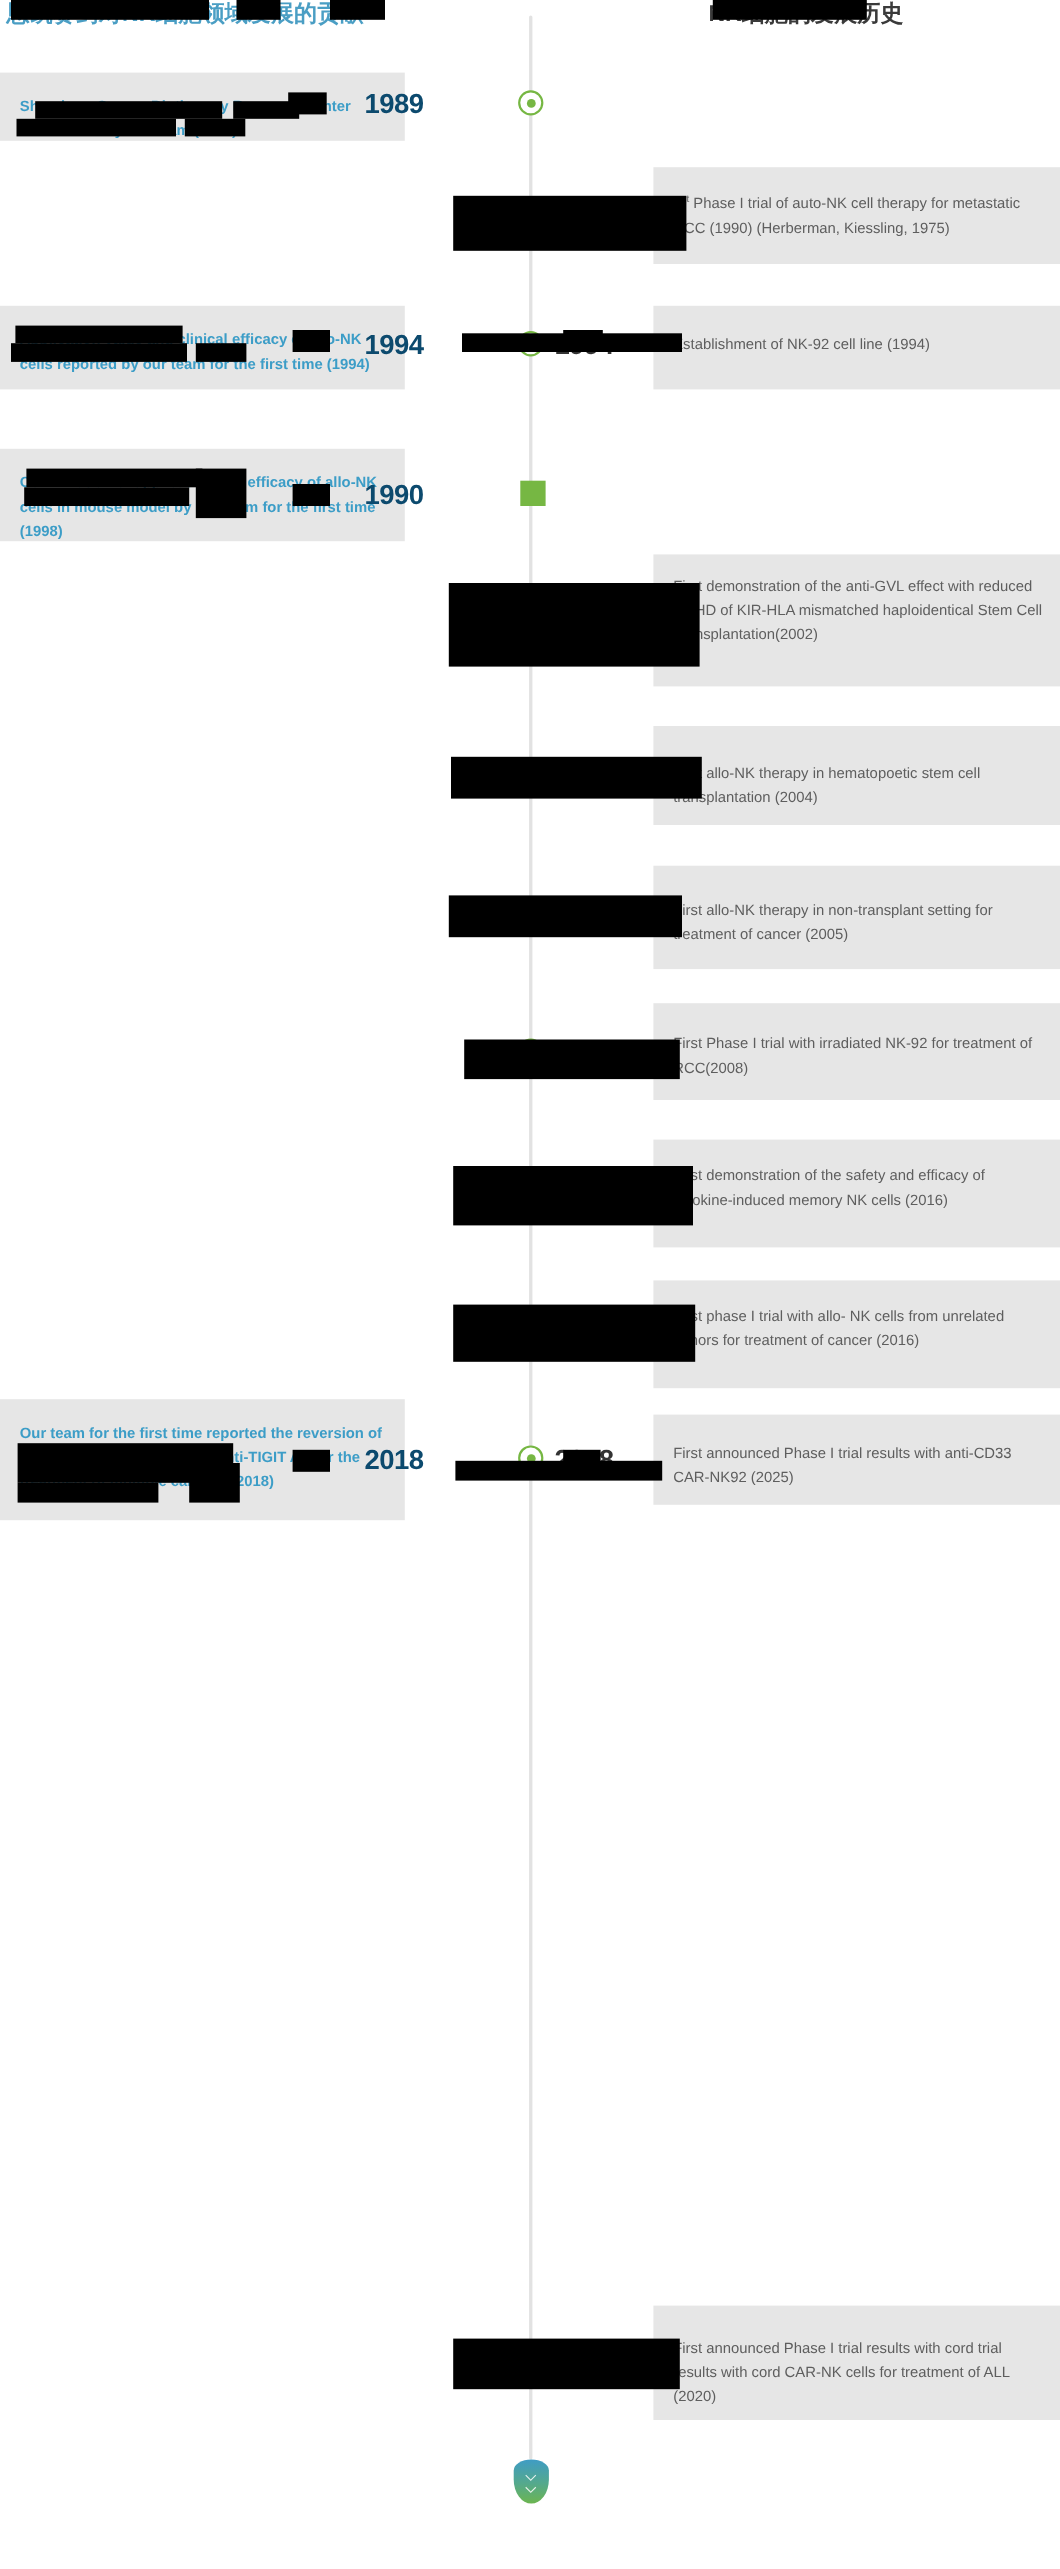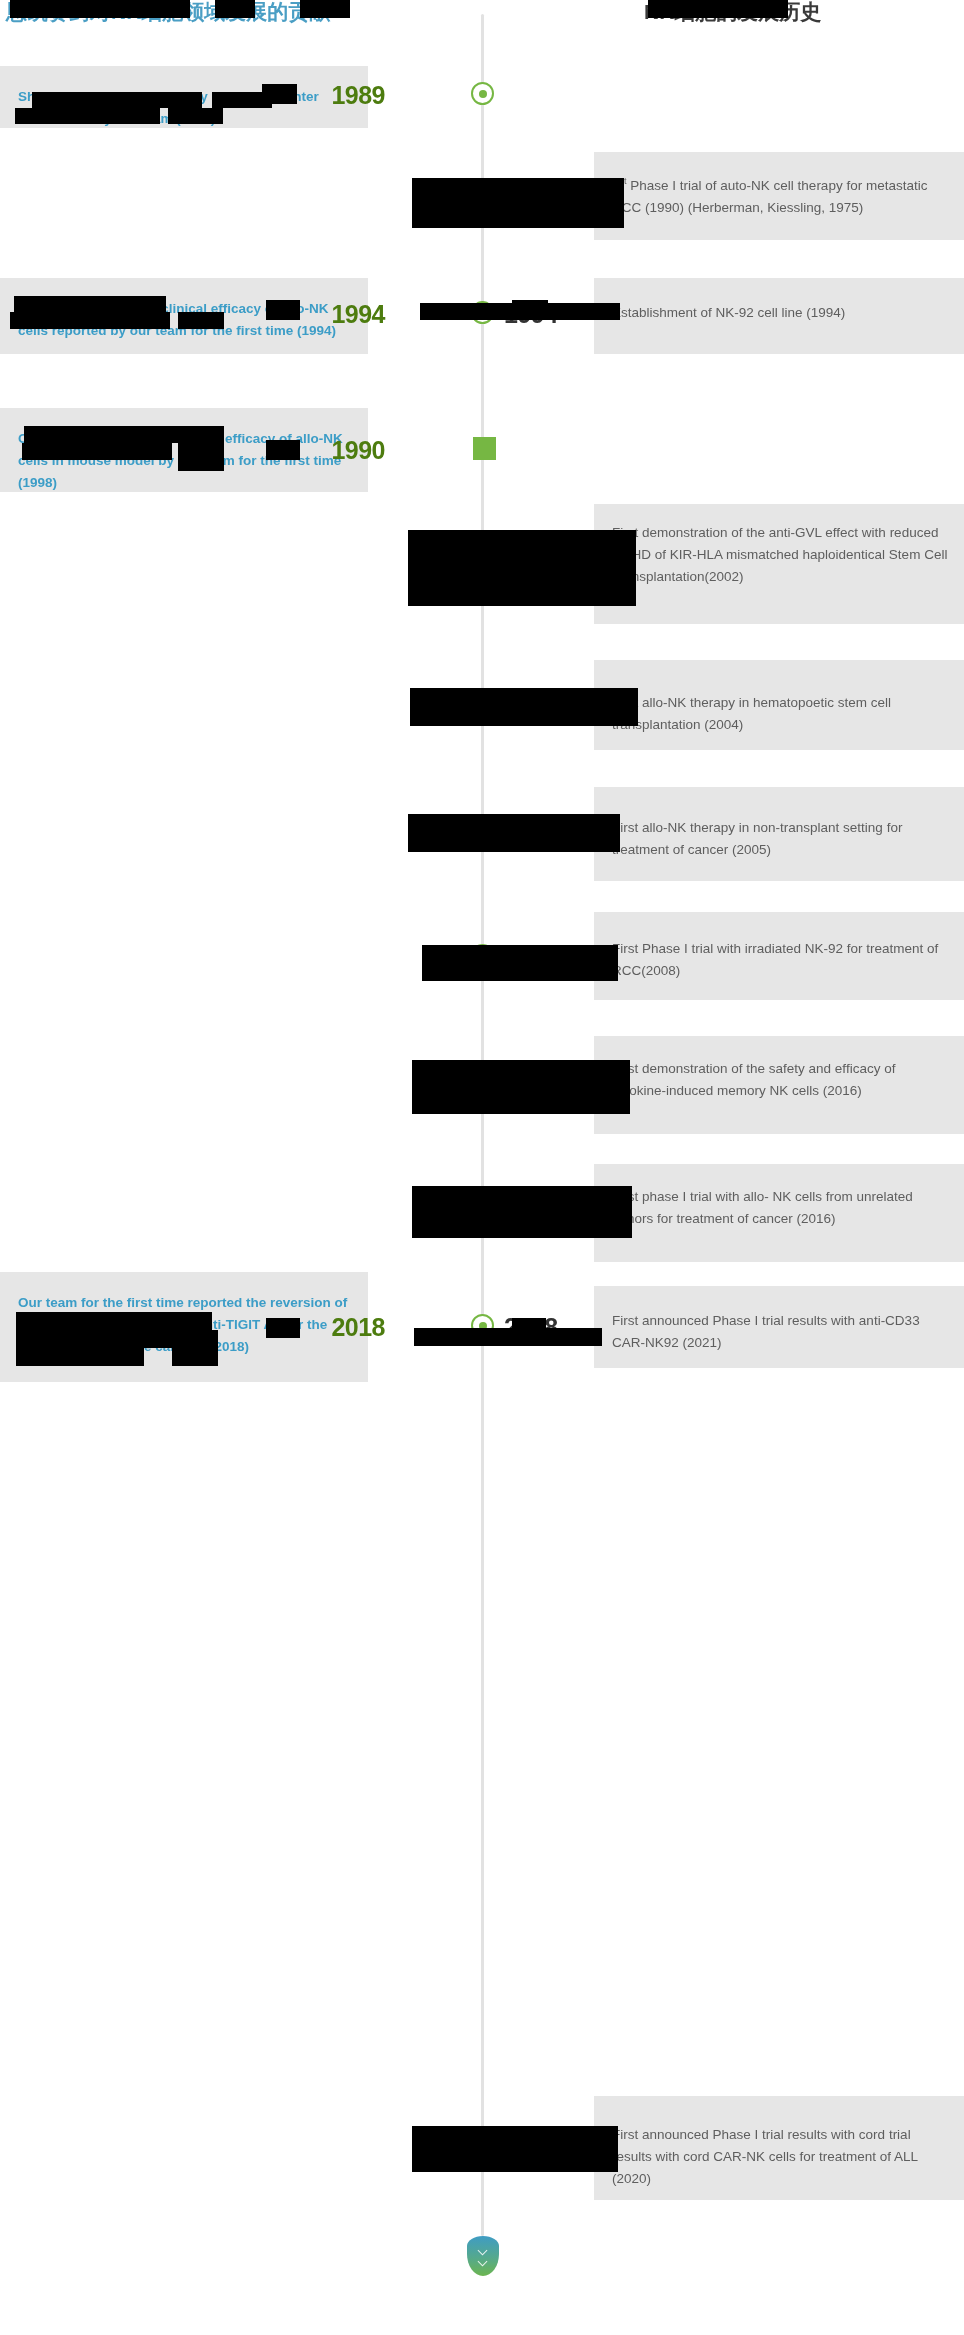--- a/index.html
+++ b/index.html
@@ -98,21 +98,21 @@
 
   
   .year {
     position: absolute;
     font-size: 25px;
     font-weight: bold;
     letter-spacing: -0.5px;
     line-height: 1;
   }
   .year-left {
-    color: #4d7c0f;
+    color: #0c4a6e;
     text-align: right;
     width: 120px;
     left: 265px;
   }
   .year-right {
     color: #333333;
     text-align: left;
     width: 120px;
     left: 504px;
   }
@@ -303,21 +303,21 @@
   <div class="card-right" style="top:0; height:98px; padding-top:22px;">
     <div class="txt">First phase I trial with allo- NK cells from unrelated donors for treatment of cancer (2016)</div>
   </div>
 </div>
 
 <div class="row" style="top:1272px;">
   <div class="card-left" style="top:0; height:110px;">
     <div class="txt">Our team for the first time reported the reversion of NK cell exhaustion through anti-TIGIT Ab for the treatment of multiple cancers (2018)</div>
   </div>
   <div class="card-right" style="top:14px; height:82px; padding-top:24px;">
-    <div class="txt">First announced Phase I trial results with anti-CD33 CAR-NK92 (2021)</div>
+    <div class="txt">First announced Phase I trial results with anti-CD33 CAR-NK92 (2025)</div>
   </div>
   <div class="year year-left" style="top:43px;">2018</div>
   <div class="year year-right" style="top:43px;">2018</div>
   <div class="marker" style="top:42px;">
     <div class="marker-circle">
         <i></i>
       </div>
   </div>
 </div>
 

